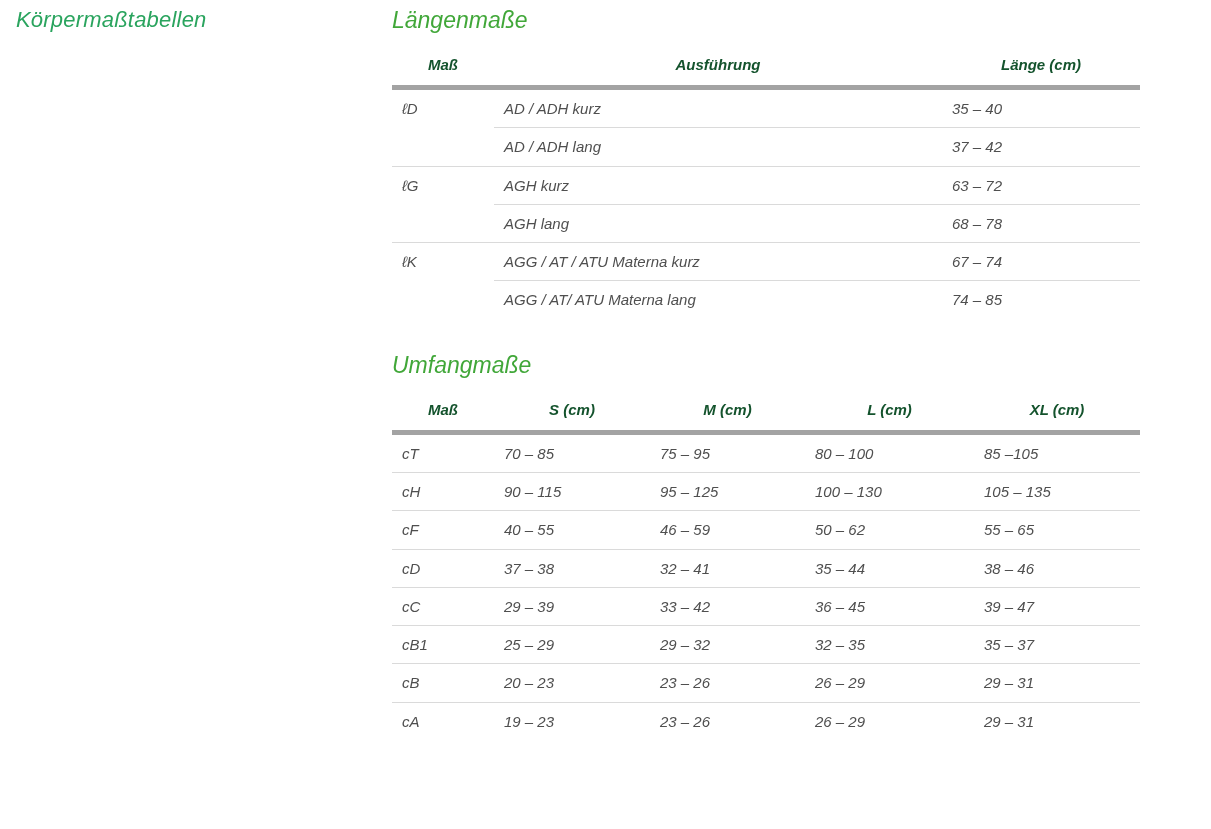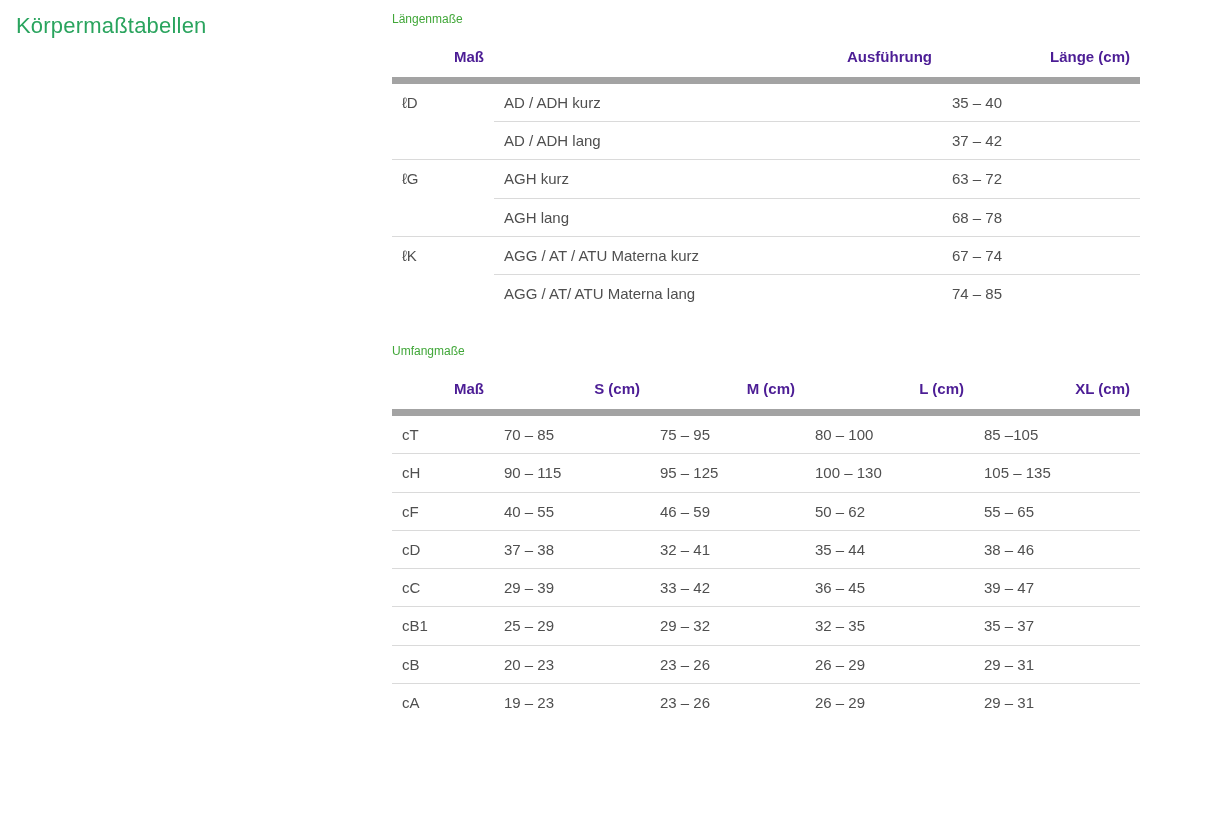--- a/index.html
+++ b/index.html
@@ -5,60 +5,61 @@
   * { box-sizing: border-box; }
   html, body {
     margin: 0; padding: 0;
     background: #ffffff;
     font-family: "Liberation Sans", "DejaVu Sans", sans-serif;
   }
   .page {
     width: 1211px;
     height: 829px;
     display: flex;
-    padding-top: 12px;
+    padding-top: 6px;
     overflow: hidden;
+    font-style: italic;
   }
   .left-col {
     width: 392px;
     flex: 0 0 392px;
     padding-left: 16px;
   }
   .page-title {
     font-size: 22px;
     font-weight: 400;
     line-height: 1.25;
     color: #2aa45e;
     margin: 0;
     letter-spacing: 0.2px;
   }
   .content-col {
     width: 748px;
     flex: 0 0 748px;
   }
   .section-title {
-    font-size: 12px;
+    font-size: 23px;
     font-weight: 400;
     line-height: 1.3;
     color: #41a739;
     margin: 0 0 6px 0;
   }
   .section-umfang { margin-top: 32px; }
   table {
     border-collapse: collapse;
     width: 748px;
     table-layout: fixed;
   }
   th {
-    text-align: right;
+    text-align: center;
     font-size: 15px;
     font-weight: 700;
-    color: #4c1d95;
+    color: #14532d;
     padding: 14px 10px 12px 10px;
-    border-bottom: 7px solid #a3a3a3;
+    border-bottom: 5px solid #a3a3a3;
     line-height: 1.15;
   }
   td {
     font-size: 15px;
     color: #4f4f4f;
     padding: 10px 10px 10px 10px;
     vertical-align: top;
     border-top: 1px solid #dadada;
     line-height: 1.15;
     white-space: nowrap;

